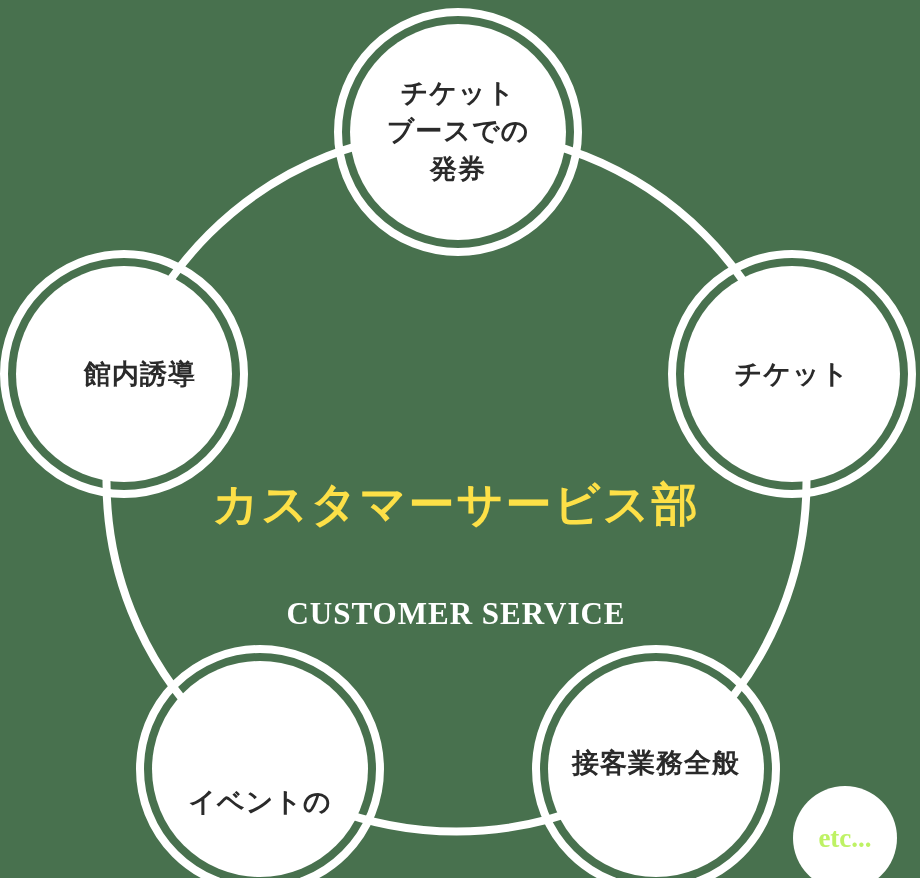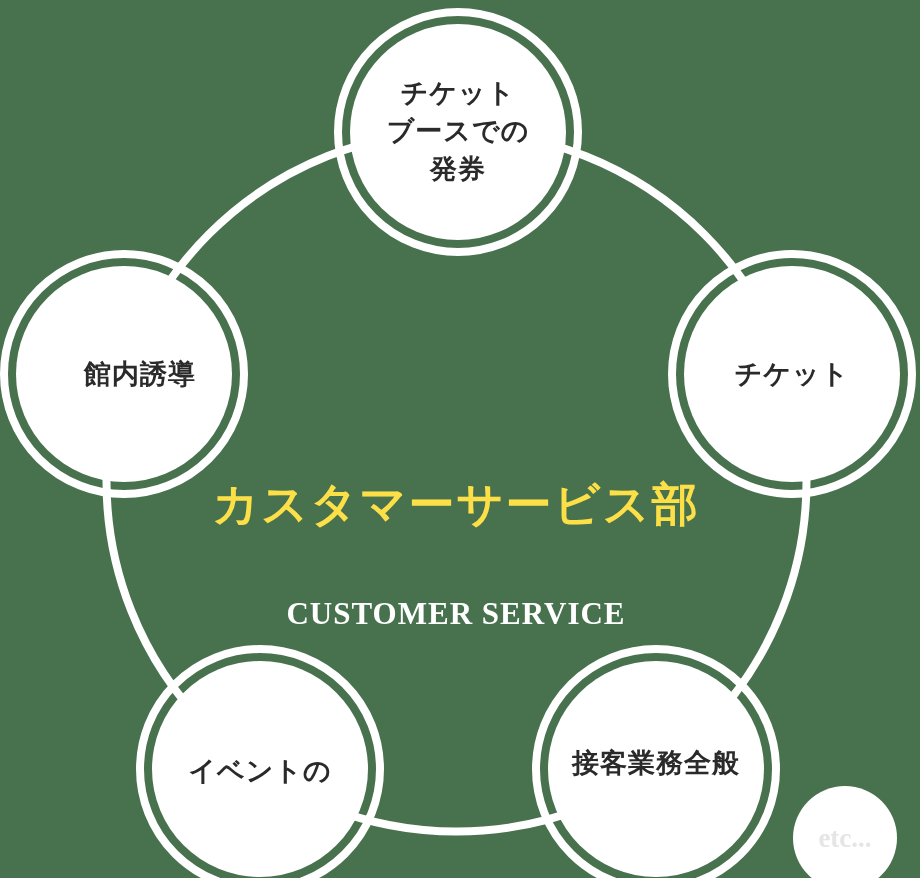--- a/index.html
+++ b/index.html
@@ -48,21 +48,21 @@
     font-size: 31px;
     letter-spacing: 1px;
     white-space: nowrap;
     margin-top: 38px;
   }
   .etc-label {
     position: absolute;
     left: 845px;
     top: 838px;
     transform: translate(-50%, -50%);
-    color: #e5e5e5;
+    color: #bef264;
     font-weight: bold;
     font-size: 27px;
     white-space: nowrap;
   }
 </style>
 </head>
 <body>
 
 <div class="stage">
 
@@ -95,21 +95,21 @@
   </div>
 
   <div class="node-label" style="left:792px; top:374px;">
     <span>チケット</span>
   </div>
 
   <div class="node-label" style="left:656px; top:763px;">
     <span>接客業務全般</span>
   </div>
 
-  <div class="node-label" style="left:260px; top:771px;">
+  <div class="node-label" style="left:260px; top:802px;">
     <span>イベントの</span>
   </div>
 
   <div class="node-label" style="left:140px; top:374px;">
     <span>館内誘導</span>
   </div>
 
   <div class="center-title">カスタマーサービス部</div>
   <div class="center-subtitle">CUSTOMER SERVICE</div>
 

